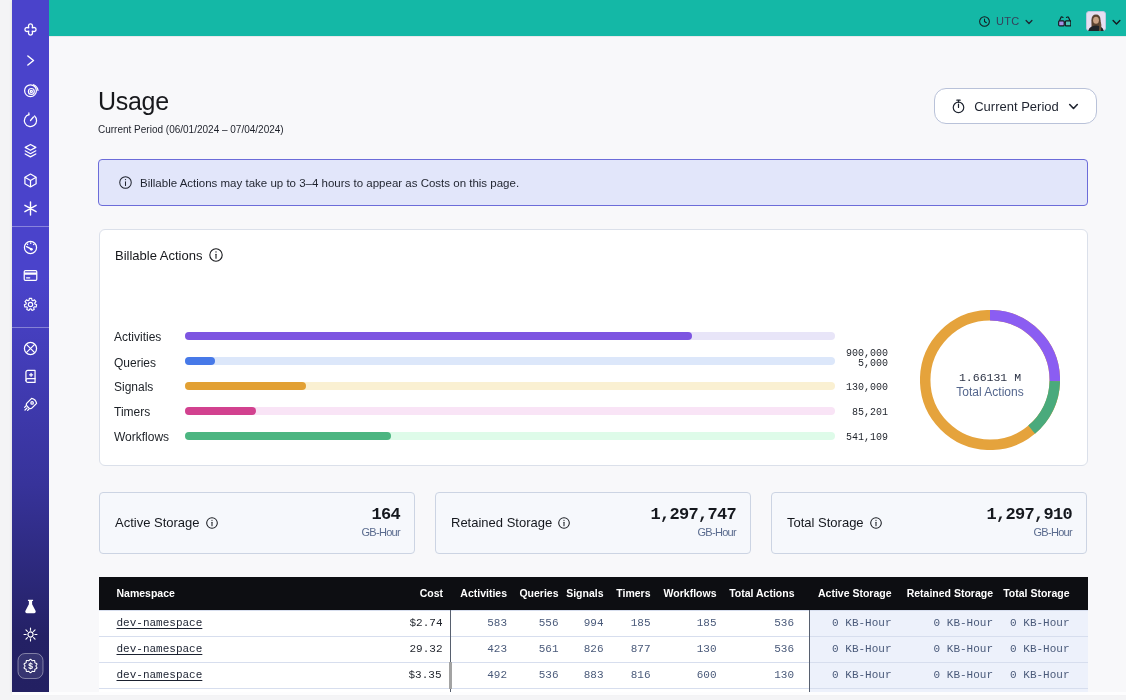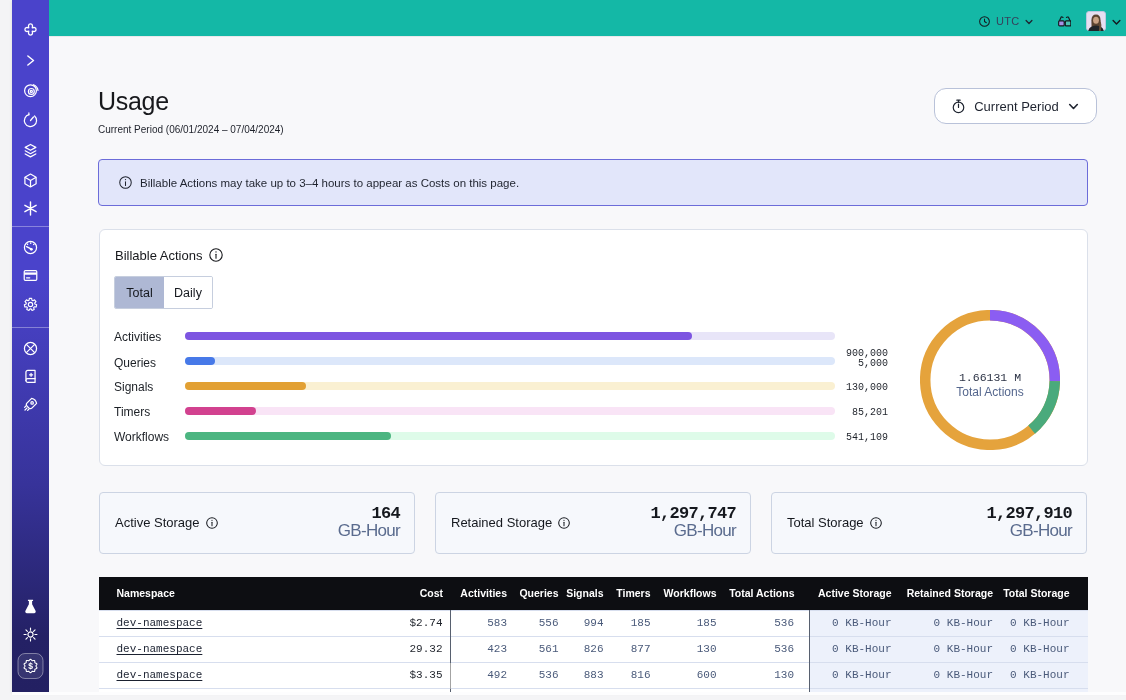--- a/index.html
+++ b/index.html
@@ -23,21 +23,21 @@
   .toggle .t { font-size:12.5px; color:#15181e; display:flex; align-items:center; justify-content:center; }
   .toggle .sel { background:#aeb8d4; }
   .toggle .unsel { background:#fff; }
   .barlabel { font-size:12px; color:#1c2026; }
   .barvalue { font-family:"Liberation Mono", monospace; font-size:10px; color:#1e222a; text-align:right; }
   .track { position:absolute; height:8px; border-radius:4px; }
   .fill { position:absolute; height:8px; border-radius:4px; }
   .scard { background:#f6f8fc; border:1px solid #ccd4e3; border-radius:4px; display:flex; align-items:center; justify-content:space-between; padding:0 14px 0 15px; }
   .scard .lab { font-size:13px; font-weight:500; color:#15181e; display:flex; align-items:center; gap:6px; }
   .scard .num { font-family:"Liberation Mono", monospace; font-size:17px; font-weight:700; color:#15181e; text-align:right; line-height:1.0; letter-spacing:-0.7px; }
-  .scard .unit { font-size:17px; font-weight:400; color:#5a6b8e; font-family:"Liberation Sans", sans-serif; }
+  .scard .unit { font-size:11px; font-weight:400; color:#5a6b8e; font-family:"Liberation Sans", sans-serif; }
   table.usage { border-collapse:collapse; table-layout:fixed; width:989px; font-size:11px; }
   table.usage th { background:#0d0e12; color:#fff; font-weight:700; font-size:10.5px; height:33px; padding:0; white-space:nowrap; overflow:visible; }
   table.usage td { height:26px; padding:0; font-family:"Liberation Mono", monospace; font-size:11px; color:#4a5a7a; background:#fff; border-top:1px solid #d7deee; }
   table.usage .l { text-align:left; }
   table.usage .r { text-align:right; }
   .ns { color:#1b2130; text-decoration:underline; text-underline-offset:2px; }
   .lav { background:#edf1fb !important; }
   .costcell { color:#1e222a !important; }
 </style>
 </head>
@@ -90,24 +90,20 @@
         </svg>
       <span style="margin-left:8px;">Billable Actions may take up to 3–4 hours to appear as Costs on this page.</span>
     </div>
     <div class="abs card" style="left:49.5px; top:192px; width:989px; height:237px;"></div>
     <div class="abs cardtitle" style="left:66px; top:210.5px;">Billable Actions
       <svg width="14" height="14" viewBox="0 0 14 14" fill="none" stroke="#17181c" stroke-width="1.1">
           <circle cx="7" cy="7" r="6.2"></circle>
           <path d="M7 6.2v4" stroke-linecap="round"></path>
           <circle cx="7" cy="3.9" r="0.7" fill="#17181c" stroke="none"></circle>
         </svg>
-    </div>
-    <div class="abs toggle" style="left:65px; top:239px; height:33px;">
-      <div class="t sel" style="width:49px;">Total</div>
-      <div class="t unsel" style="width:48px;">Daily</div>
     </div>
 
     <div class="abs barlabel" style="left:65px; top:292.5px;">Activities</div>
     <div class="abs track" style="left:136px; top:295px; width:650px; background:#e8e5f8;"></div>
     <div class="abs fill" style="left:136px; top:295px; width:507px; background:#7d55e1;"></div>
     <div class="abs barvalue" style="left:732px; top:311px; width:107px;">900,000</div>
     <div class="abs barlabel" style="left:65px; top:318.5px;">Queries</div>
     <div class="abs track" style="left:136px; top:320px; width:650px; background:#dce7fa;"></div>
     <div class="abs fill" style="left:136px; top:320px; width:30px; background:#4779e8;"></div>
     <div class="abs barvalue" style="left:732px; top:320.5px; width:107px;">5,000</div>
@@ -210,21 +206,21 @@
             <td class="r" style="padding-right:7.5px;">826</td>
             <td class="r" style="padding-right:7px;">877</td>
             <td class="r" style="padding-right:7px;">130</td>
             <td class="r" style="padding-right:14.5px; border-right:1px solid #57606f;">536</td>
             <td class="r lav" style="padding-right:9.5px;">0 KB-Hour</td>
             <td class="r lav" style="padding-right:7px;">0 KB-Hour</td>
             <td class="r lav" style="padding-right:18px;">0 KB-Hour</td>
           </tr>
           <tr>
             <td class="l" style="padding-left:18px;"><span class="ns">dev-namespace</span></td>
-            <td class="r costcell" style="padding-right:7px; border-right:1px solid #a3a3a3;margin-top:37px;">$3.35</td>
+            <td class="r costcell" style="padding-right:7px; border-right:3px solid #a3a3a3;margin-top:37px;">$3.35</td>
             <td class="r" style="padding-right:6.5px;margin-top:20px;">492</td>
             <td class="r" style="padding-right:7px;">536</td>
             <td class="r" style="padding-right:7.5px;">883</td>
             <td class="r" style="padding-right:7px;">816</td>
             <td class="r" style="padding-right:7px;">600</td>
             <td class="r" style="padding-right:14.5px; border-right:1px solid #57606f;">130</td>
             <td class="r lav" style="padding-right:9.5px;">0 KB-Hour</td>
             <td class="r lav" style="padding-right:7px;">0 KB-Hour</td>
             <td class="r lav" style="padding-right:18px;">0 KB-Hour</td>
           </tr>

